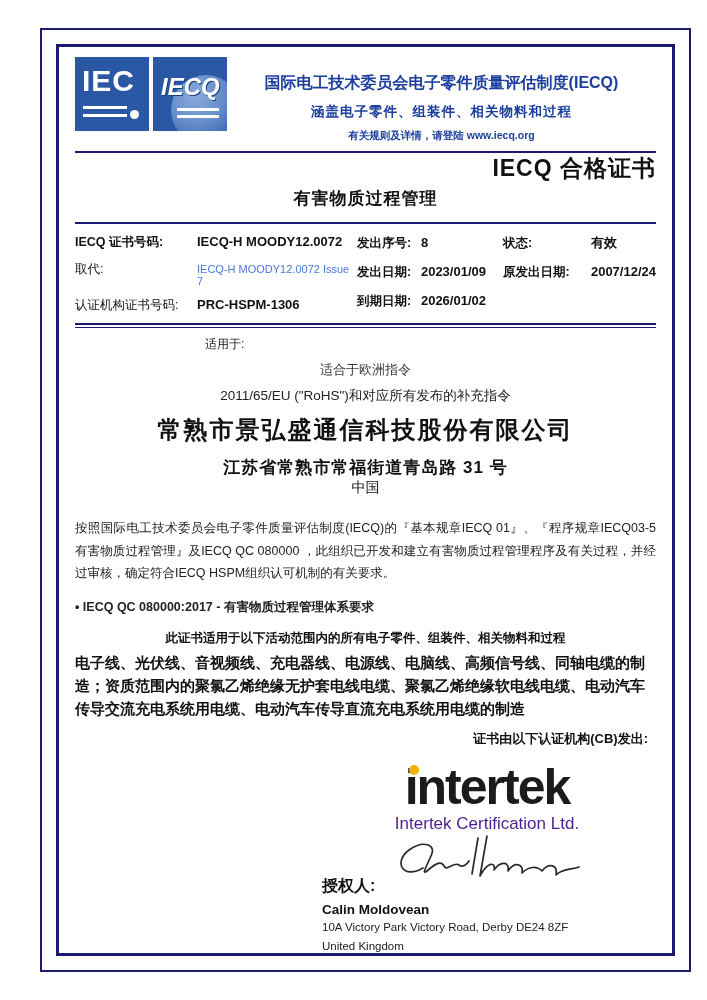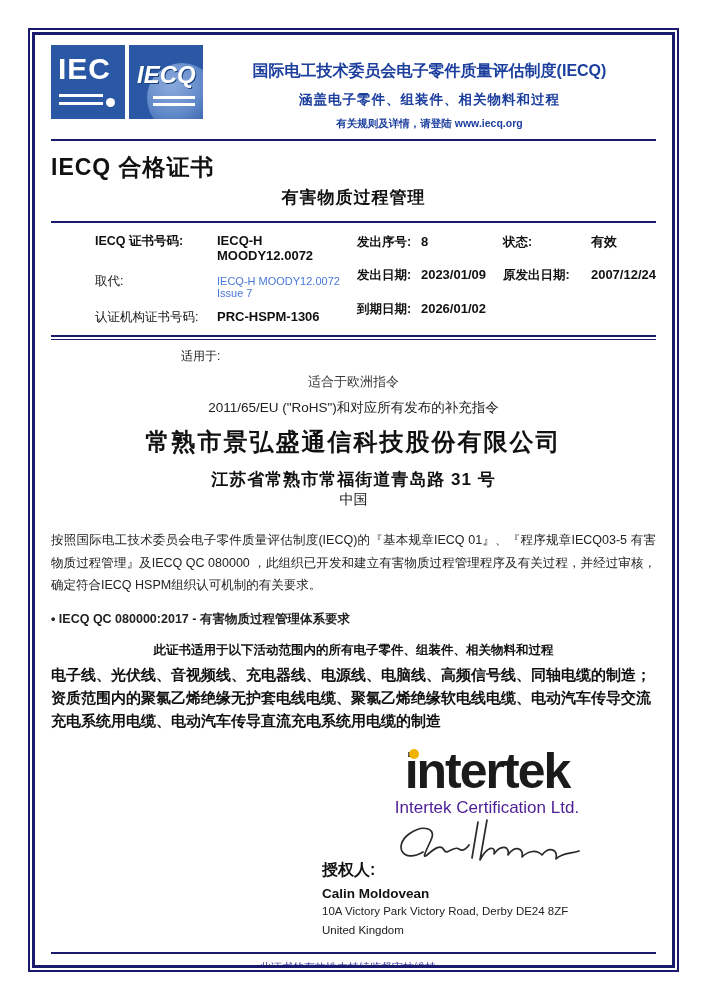--- a/index.html
+++ b/index.html
@@ -1,17 +1,17 @@
 <!DOCTYPE html>
 <html><head>
 <meta charset="utf-8">
 <style>
   * { margin:0; padding:0; box-sizing:border-box; }
   html,body { width:707px; height:1000px; background:#ffffff; font-family:"Liberation Sans", sans-serif; color:#111; }
-  .frame-outer { position:absolute; left:28px; top:28px; width:651px; height:944px; border:2px solid #1a1a6e; padding:2px; background:#fff; }
+  .frame-outer { position:absolute; left:40px; top:28px; width:651px; height:944px; border:2px solid #1a1a6e; padding:14px; background:#fff; }
   .frame-inner { width:100%; height:100%; border:3px solid #1a1a6e; padding:10px 16px 6px 16px; overflow:hidden; }
 
   
   .header { display:flex; align-items:flex-start; }
   .logos { display:flex; gap:4px; }
   .logo-box { width:74px; height:74px; background:#2b58a5; position:relative; color:#fff; overflow:hidden; }
   .iec-text { position:absolute; top:7px; left:7px; font-size:30px; font-weight:bold; letter-spacing:1px; }
   .iec-line1 { position:absolute; left:8px; bottom:22px; width:44px; height:3px; background:#fff; }
   .iec-line2 { position:absolute; left:8px; bottom:14px; width:44px; height:3px; background:#fff; }
   .iec-dot  { position:absolute; right:10px; bottom:12px; width:9px; height:9px; border-radius:50%; background:#fff; }
@@ -21,25 +21,25 @@
   .iecq-line1 { position:absolute; left:24px; bottom:20px; width:42px; height:3px; background:#fff; }
   .iecq-line2 { position:absolute; left:24px; bottom:13px; width:42px; height:3px; background:#fff; }
   .header-text { flex:1; text-align:center; padding-top:8px; color:#1c3f9e; }
   .header-text .h1 { font-size:16px; font-weight:bold;margin-top:8px; }
   .header-text .h2 { font-size:13.5px; font-weight:bold; margin-top:9px; letter-spacing:1px; }
   .header-text .h3 { font-size:10.5px; font-weight:bold; margin-top:8px; }
   .hr2 { border:none; border-top:2px solid #1a1a6e; margin:8px 0 0 0; }
   .hr1 { border:none; border-top:2px solid #1a1a6e; margin:0; }
 
   
-  .title { text-align:left; font-size:23px; font-weight:bold; margin-top:11px; letter-spacing:1px; }
+  .title { text-align:right; font-size:23px; font-weight:bold; letter-spacing:1px; }
   .subtitle { text-align:center; font-size:17px; font-weight:bold; margin-top:3px; margin-bottom:12px; letter-spacing:1px; }
 
   
-  .fields { display:flex; margin-top:10px;margin-left:44px; }
+  .fields { display:flex; margin-top:10px; }
   .fields-left { width:340px; display:grid; grid-template-columns:122px 1fr; row-gap:10px; align-items:baseline; }
   .fields-right { flex:1; display:grid; grid-template-columns:64px 82px 88px 1fr; row-gap:8px; align-items:baseline; }
   .flabel { font-size:12.5px; }
   .flabel.b, .fields-right .flabel { font-weight:bold; }
   .fvalue { font-size:13px; font-weight:bold; }
   .fvalue.link { font-size:11px; font-weight:normal; color:#4a78d8; }
   .dline { height:5px; border-top:2px solid #1a1a6e; border-bottom:1.5px solid #1a1a6e; margin-top:9px; }
 
   
   .applies { font-size:12px; margin:8px 0 0 130px; color:#222; }
@@ -134,20 +134,21 @@
   <div class="directive-intro c">适合于欧洲指令</div>
   <div class="directive c">2011/65/EU ("RoHS")和对应所有发布的补充指令</div>
   <div class="company c">常熟市景弘盛通信科技股份有限公司</div>
   <div class="address c">江苏省常熟市常福街道青岛路 31 号</div>
   <div class="country c">中国</div>
 
   <div class="statement">按照国际电工技术委员会电子零件质量评估制度(IECQ)的『基本规章IECQ 01』、『程序规章IECQ03-5  有害物质过程管理』及IECQ QC 080000 ，此组织已开发和建立有害物质过程管理程序及有关过程，并经过审核，确定符合IECQ HSPM组织认可机制的有关要求。</div>
   <div class="bullet">•  IECQ QC 080000:2017 -  有害物质过程管理体系要求</div>
   <div class="scope-intro">此证书适用于以下活动范围内的所有电子零件、组装件、相关物料和过程</div>
   <div class="scope">电子线、光伏线、音视频线、充电器线、电源线、电脑线、高频信号线、同轴电缆的制造；资质范围内的聚氯乙烯绝缘无护套电线电缆、聚氯乙烯绝缘软电线电缆、电动汽车传导交流充电系统用电缆、电动汽车传导直流充电系统用电缆的制造</div>
+  <div class="issued-by">证书由以下认证机构(CB)发出:</div>
 
   <div class="cb-block">
     <div class="cb-logo-wrap">
       <span class="intertek"><span>intertek</span><span class="intertek-dot"></span></span>
     </div>
     <div class="cb-company">Intertek Certification Ltd.</div>
     <div class="sig-wrap">
       <svg width="212" height="52" viewBox="0 0 212 52">
         <path d="M42 36 C 22 48, 12 30, 28 18 C 42 8, 56 12, 50 24 C 46 33, 40 44, 46 39 C 54 32, 60 28, 63 34 C 66 40, 73 29, 78 33 C 82 36, 86 32, 88 29 M 97 6 L 91 42 M 106 4 L 99 44 C 107 29, 115 30, 113 38 C 120 28, 129 30, 127 39 C 134 29, 143 32, 141 41 C 148 34, 156 34, 161 39 C 168 30, 177 33, 175 43 C 182 36, 191 38, 198 35" stroke="#2a2a2a" fill="none" stroke-width="1.7" stroke-linecap="round" stroke-linejoin="round"></path>
       </svg>

